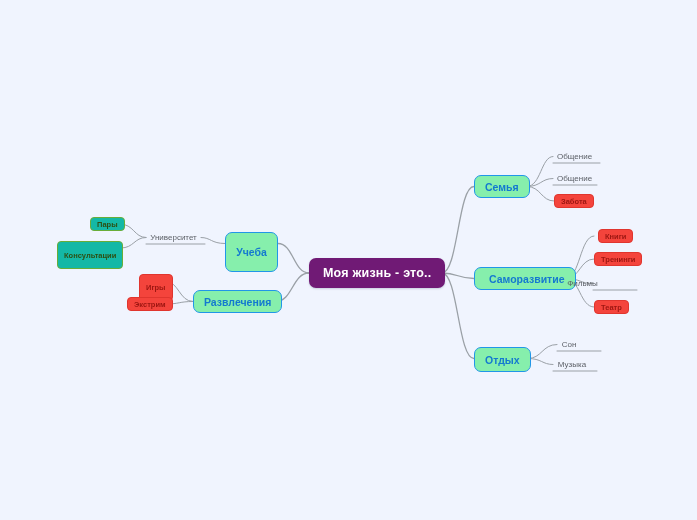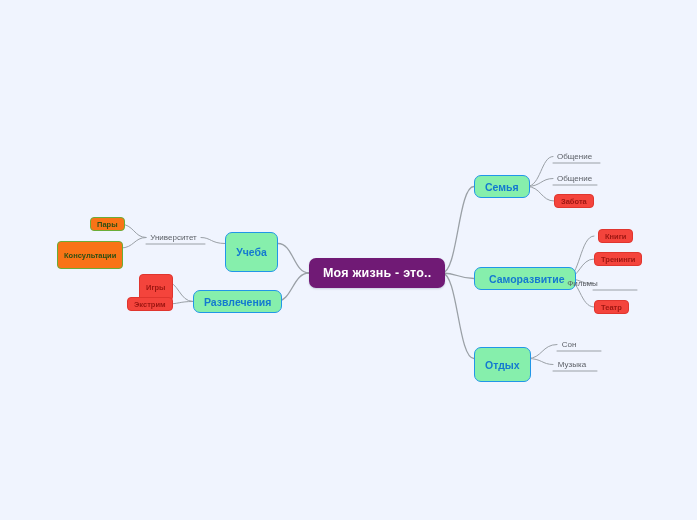--- a/index.html
+++ b/index.html
@@ -67,21 +67,21 @@
     border: 1px solid #e0352e;
     color: #9c1611;
     font-size: 7.5px;
     font-weight: bold;
     border-radius: 4px;
     padding: 0 6px;
     height: 14px;
   }
   
   .node-green {
-    background: #f97316;
+    background: #14b8a6;
     border: 1px solid #6aad38;
     color: #2d4f13;
     font-size: 7.5px;
     font-weight: bold;
     border-radius: 4px;
     padding: 0 6px;
     height: 14px;
   }
 </style>
 </head>
@@ -139,21 +139,21 @@
       </div>
       <div class="node node-red" style="left: 594px; top: 252px; min-width: 41px; height: 14px;">
         <span>Тренинги</span>
       </div>
       <div class="node node-plain" style="left: 563px; top: 277px; min-width: 39px; height: 13px;">
         <span>Фильмы</span>
       </div>
       <div class="node node-red" style="left: 594px; top: 300px; min-width: 29px; height: 14px;">
         <span>Театр</span>
       </div>
-      <div class="node node-branch" style="left: 474px; top: 347px; min-width: 54px; height: 35px;">
+      <div class="node node-branch" style="left: 474px; top: 347px; min-width: 54px; height: 25px;">
         <span>Отдых</span>
       </div>
       <div class="node node-plain" style="left: 557px; top: 338px; min-width: 24px; height: 13px;">
         <span>Сон</span>
       </div>
       <div class="node node-plain" style="left: 553px; top: 358px; min-width: 38px; height: 13px;">
         <span>Музыка</span>
       </div>
       <div class="node node-branch" style="left: 225px; top: 232px; min-width: 53px; height: 40px;">
         <span>Учеба</span>

